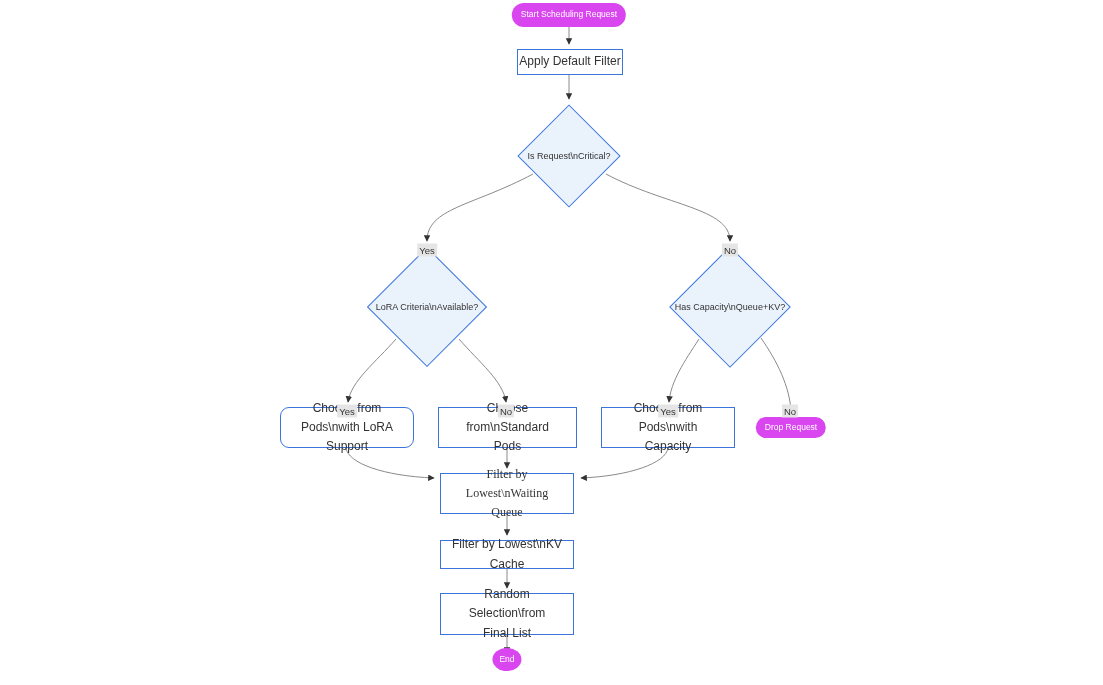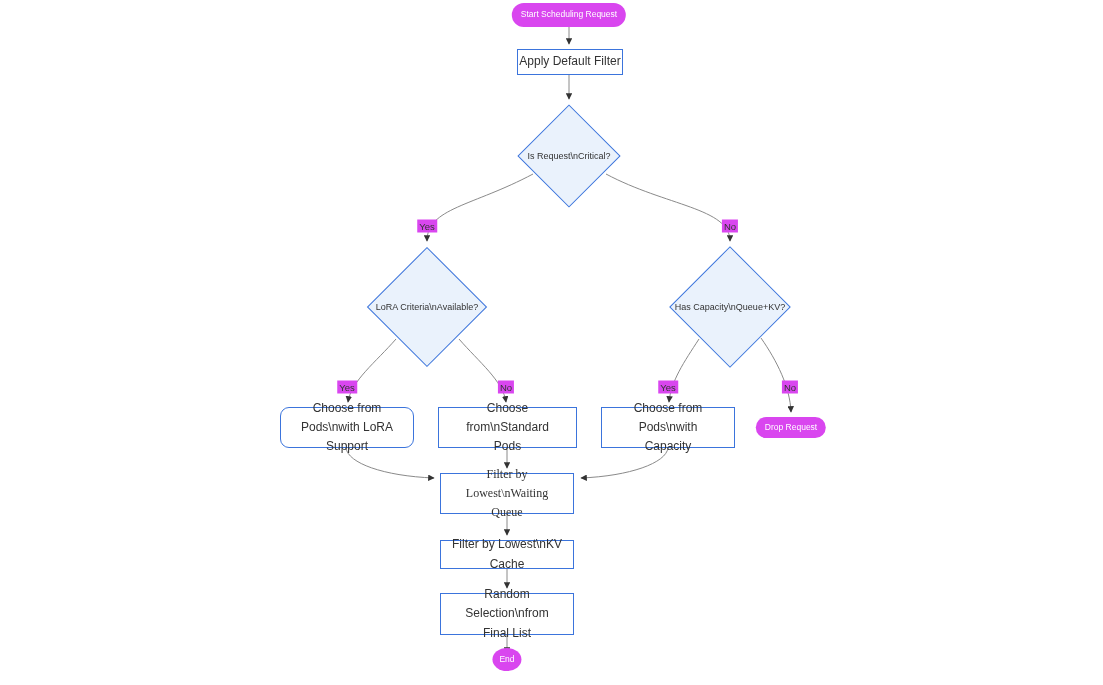--- a/index.html
+++ b/index.html
@@ -44,25 +44,26 @@
   }
   .diamond-label{
     position:absolute;left:50%;top:50%;
     transform:translate(-50%,-50%);
     white-space:nowrap;
     font-size:9px;color:#333333;
   }
   .edge-label{
     position:absolute;
     transform:translate(-50%,-50%);
-    background:#d946ef;
+    background:#e5e5e5;
     color:#333333;
     font-size:9.5px;
     padding:0 2px;
     line-height:13px;
+    margin-top:24px;
   }
 </style>
 </head>
 <body>
 
 <div id="canvas">
 
   <svg id="edges" width="1103" height="685" viewBox="0 0 1103 685">
     <defs>
       <marker id="arrow" viewBox="0 0 10 10" refX="9" refY="5" markerWidth="6.5" markerHeight="6.5" orient="auto-start-reverse">
@@ -122,21 +123,21 @@
 
   <div class="node rect-node" style="left:440px;top:473px;width:134px;height:41px;font-family:Liberation Serif, serif;">
     <span style="display:inline-block;width:112px;">Filter by Lowest\nWaiting Queue</span>
   </div>
 
   <div class="node rect-node" style="left:440px;top:540px;width:134px;height:29px;">
     <span>Filter by Lowest\nKV Cache</span>
   </div>
 
   <div class="node rect-node" style="left:440px;top:593px;width:134px;height:42px;">
-    <span style="display:inline-block;width:100px;">Random Selection\nfrom Final List</span>
+    <span style="display:inline-block;width:100px;">Random Selection\from Final List</span>
   </div>
 
   <div class="node pill-node" style="left:507px;top:648px;height:23px;border-radius:50%;padding:0 7px;">End</div>
 
   <div class="edge-label" style="left:427px;top:226px;">Yes</div>
   <div class="edge-label" style="left:730px;top:226px;">No</div>
   <div class="edge-label" style="left:347px;top:387px;">Yes</div>
   <div class="edge-label" style="left:506px;top:387px;">No</div>
   <div class="edge-label" style="left:668px;top:387px;">Yes</div>
   <div class="edge-label" style="left:790px;top:387px;">No</div>

